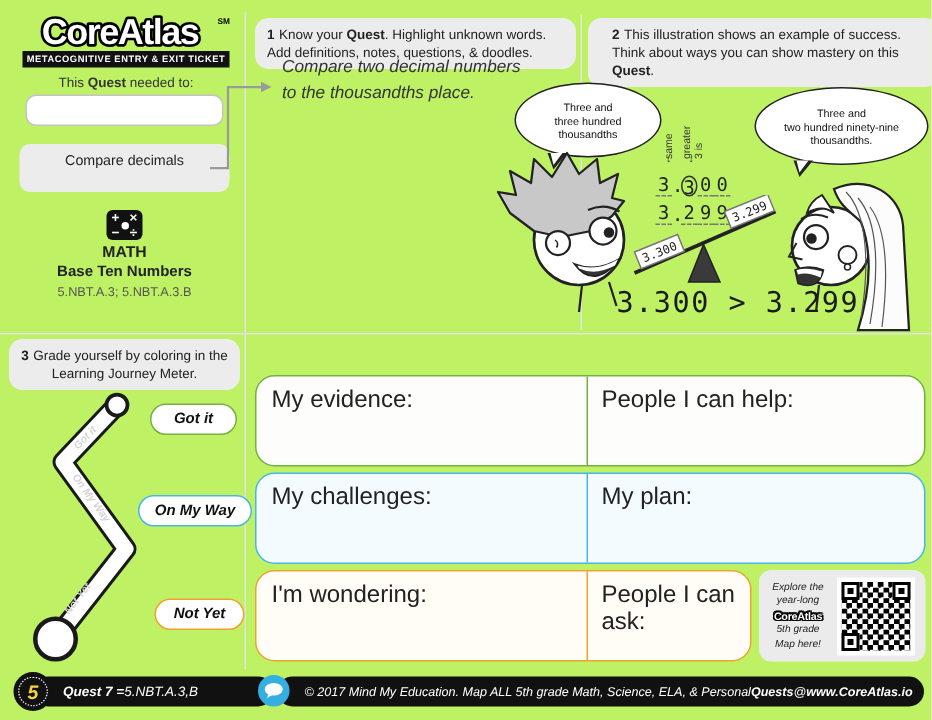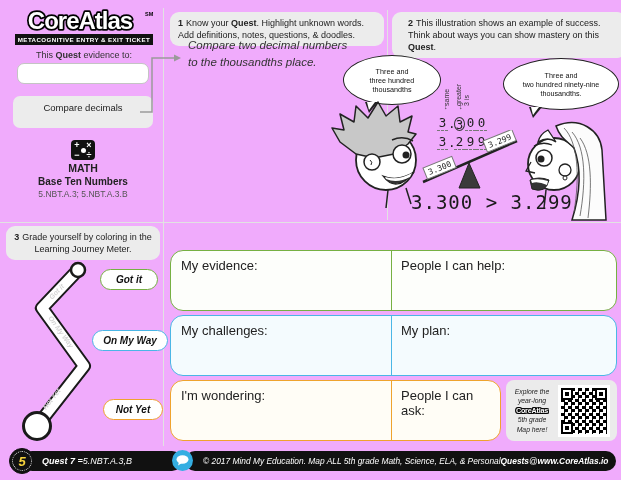--- a/index.html
+++ b/index.html
@@ -1,16 +1,16 @@
 <!DOCTYPE html>
 <html><head>
 <meta charset="utf-8">
 <style>
   html,body{margin:0;padding:0;background:#fff;}
-  .sheet{position:relative;width:621px;height:480px;background:#f0abfc;overflow:hidden;
+  .sheet{position:relative;width:621px;height:480px;background:#bef264;overflow:hidden;
          font-family:"Liberation Sans",sans-serif;color:#222;}
   .abs{position:absolute;}
   .divider-v{position:absolute;width:1px;background:#e2e2e2;}
   .divider-h{position:absolute;height:1px;background:#e2e2e2;}
 
   
   .step-box{position:absolute;background:#ececec;border-radius:9px;padding:5px 8px;
             font-size:9px;line-height:1.35;color:#222;}
   .step-num{font-weight:bold;margin-right:3px;}
   .b{font-weight:bold;}
@@ -67,21 +67,21 @@
 
   
   .prompt-box{position:absolute;border-radius:13px;box-sizing:border-box;background:#fff;}
   .prompt-box.green{border:1.6px solid #76b043;background:#fdfefb;}
   .prompt-box.blue{border:1.6px solid #4ab6e6;background:#f4fbfe;}
   .prompt-box.orange{border:1.6px solid #efa32e;background:#fffdf6;}
   .prompt-box .split{position:absolute;top:0;bottom:0;width:1px;}
   .prompt-box.green .split{background:#76b043;}
   .prompt-box.blue .split{background:#4ab6e6;}
   .prompt-box.orange .split{background:#efa32e;}
-  .prompt-label{position:absolute;top:7px;font-size:13px;color:#222;}
+  .prompt-label{position:absolute;top:7px;font-size:16px;color:#222;}
 
   
   .qr-panel{position:absolute;background:#ebebeb;border-radius:8px;display:flex;align-items:center;}
   .qr-text{width:52px;text-align:center;font-size:6.8px;font-style:italic;line-height:1.35;color:#222;}
   .qr-text .mini-logo{font-style:normal;font-weight:bold;font-size:7.2px;letter-spacing:-0.2px;
         color:#fff;text-shadow:-1px 0 #000,1px 0 #000,0 -1px #000,0 1px #000,-1px -1px #000,1px 1px #000,1px -1px #000,-1px 1px #000;}
   .qr-code{width:46px;height:46px;background:
         repeating-conic-gradient(#000 0 25%,#fff 0 50%) 0 0/7px 7px;position:relative;border:3px solid #fff;}
   .qr-code .finder{position:absolute;width:12px;height:12px;border:2.5px solid #000;background:#fff;box-sizing:border-box;}
   .qr-code .finder:after{content:"";position:absolute;left:2px;top:2px;right:2px;bottom:2px;background:#000;}
@@ -107,21 +107,21 @@
   <div class="divider-v" style="left:163px;top:8px;height:438px;"></div>
   <div class="divider-v" style="left:387px;top:10px;height:210px;"></div>
   <div class="divider-h" style="left:0;top:222px;width:621px;"></div>
 
   <svg class="abs" style="left:14px;top:6px;" width="140" height="30">
     <text x="66" y="23" text-anchor="middle" font-family="Liberation Sans, sans-serif" font-size="24" font-weight="bold" letter-spacing="-1" fill="#fff" stroke="#000" stroke-width="3.5" stroke-linejoin="round" paint-order="stroke">CoreAtlas</text>
     <text x="131" y="10" font-size="5.5" font-weight="bold" fill="#000">SM</text>
   </svg>
   <div class="tagline-bar" style="left:15px;top:34px;width:138px;height:11px;">METACOGNITIVE ENTRY &amp; EXIT TICKET</div>
 
-  <div class="belongs" style="left:14px;top:50px;width:140px;"><span>This </span><span class="b">Quest</span><span> evidence to:</span></div>
+  <div class="belongs" style="left:14px;top:50px;width:140px;"><span>This </span><span class="b">Quest</span><span> needed to:</span></div>
   <input class="name-input" style="left: 17px; top: 63px; width: 132px; height: 21px;" value="">
 
   <div class="quest-card" style="left:13px;top:96px;width:140px;height:32px;">
     <div class="s">Compare decimals</div>
   </div>
 
   <div class="math-icon" style="left:71px;top:140px;width:24px;height:20px;">
     <span>+</span>
     <span>×</span>
     <span>−</span>

